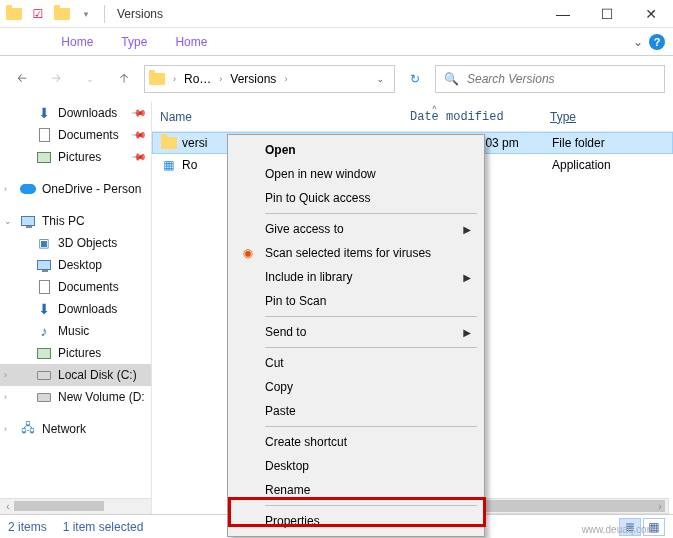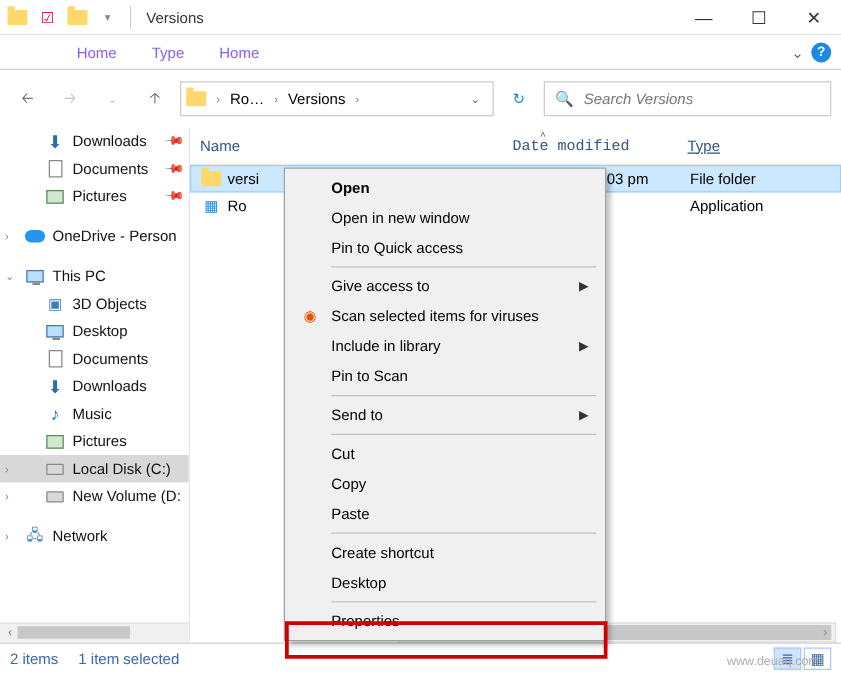--- a/index.html
+++ b/index.html
@@ -302,20 +302,21 @@
       <span>Send to</span>
       <span class="ctx-arrow">▶</span>
     </div>
   <div class="ctx-sep"></div>
   <div class="ctx-item">Cut</div>
   <div class="ctx-item">Copy</div>
   <div class="ctx-item">Paste</div>
   <div class="ctx-sep"></div>
   <div class="ctx-item">Create shortcut</div>
   <div class="ctx-item">Desktop</div>
+  <div class="ctx-item">Rename</div>
   <div class="ctx-sep"></div>
   <div class="ctx-item">Properties</div>
 </div>
 <div class="ctx-highlight"></div>
 
 <div class="statusbar">
   <span class="sb-seg">2 items</span>
   <span class="sb-seg">1 item selected</span>
   <div class="sb-right">
     <div class="view-btn active">≣</div>

